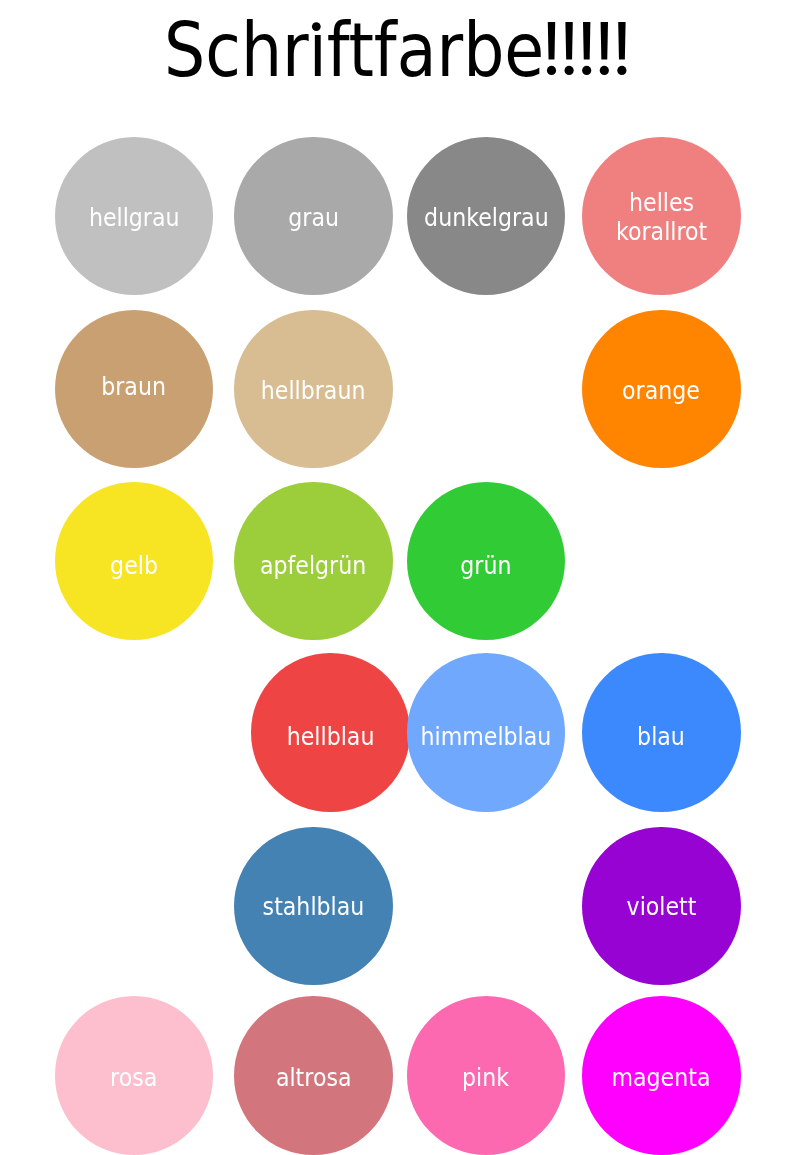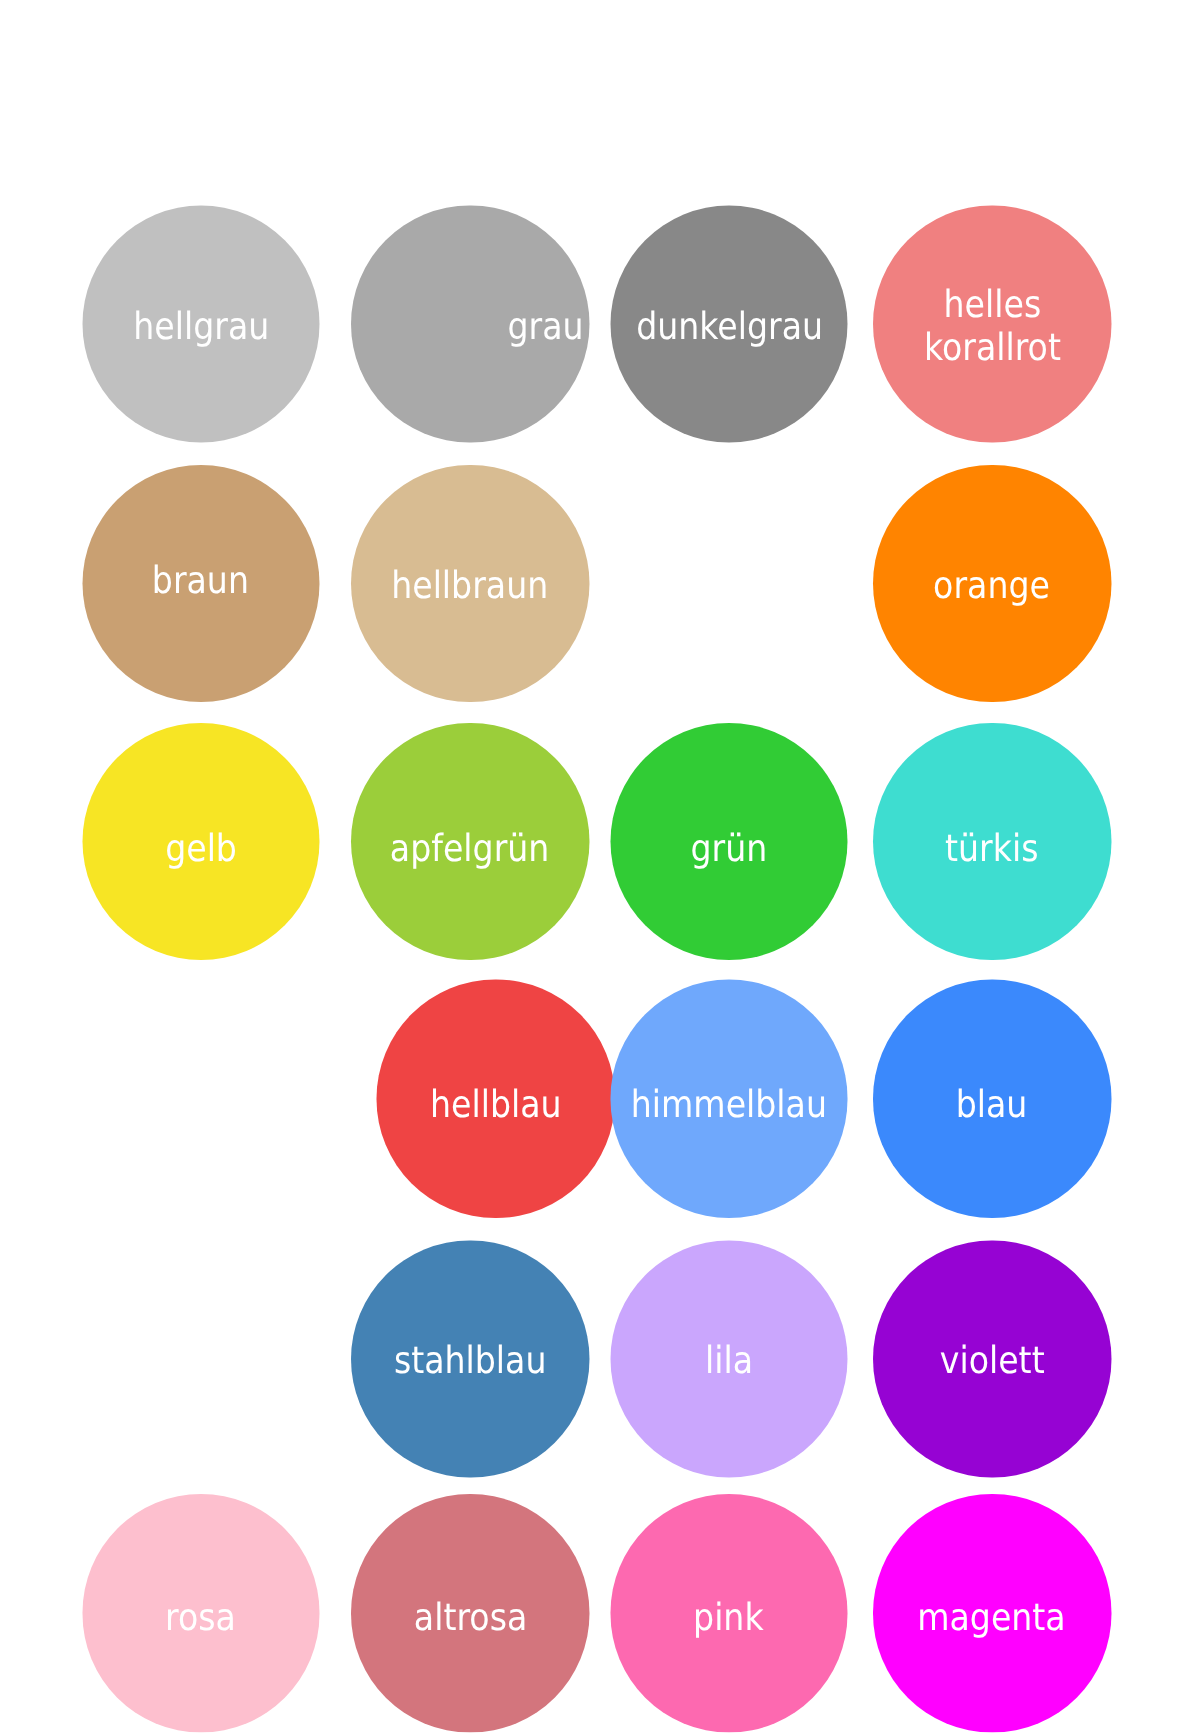--- a/index.html
+++ b/index.html
@@ -32,26 +32,42 @@
     font-size:25px;line-height:29px;text-align:center;
     white-space:pre-line;
     transform-origin:center center;
   }
 </style>
 </head>
 <body>
 
 <div class="page">
 
+  <div class="title-wrap">
+    <div class="title">Schrıftfarbe</div>
+    <svg class="bangs" id="bangs" viewBox="0 0 794 110" width="794" height="110">
+        <circle cx="316.3" cy="26.6" r="4.4" fill="#000000"></circle>
+        <path d="M547.80 22 H555.20 L554.45 59.6 H548.55 Z" fill="#000000"></path>
+        <circle cx="551.50" cy="70.4" r="4.6" fill="#000000"></circle>
+        <path d="M565.40 22 H572.80 L572.05 59.6 H566.15 Z" fill="#000000"></path>
+        <circle cx="569.10" cy="70.4" r="4.6" fill="#000000"></circle>
+        <path d="M583.00 22 H590.40 L589.65 59.6 H583.75 Z" fill="#000000"></path>
+        <circle cx="586.70" cy="70.4" r="4.6" fill="#000000"></circle>
+        <path d="M600.60 22 H608.00 L607.25 59.6 H601.35 Z" fill="#000000"></path>
+        <circle cx="604.30" cy="70.4" r="4.6" fill="#000000"></circle>
+        <path d="M618.20 22 H625.60 L624.85 59.6 H618.95 Z" fill="#000000"></path>
+        <circle cx="621.90" cy="70.4" r="4.6" fill="#000000"></circle>
+      </svg>
+  </div>
 
   <div class="grid" id="grid">
       <div class="swatch" style="left: 54.5px; top: 136.9px; width: 158.5px; height: 158.5px; background: rgb(192, 192, 192);">
         <div class="label" style="color: rgb(255, 255, 255); line-height: 29px; transform: scaleX(0.885) translateY(1.3px) translateZ(0px);">hellgrau</div>
       </div>
-      <div class="swatch" style="left: 234.2px; top: 136.9px; width: 158.5px; height: 158.5px; background: rgb(169, 169, 169); justify-content: flex-end;">
+      <div class="swatch" style="left: 234.2px; top: 136.9px; width: 158.5px; height: 158.5px; background: rgb(169, 169, 169);">
         <div class="label" style="color: rgb(255, 255, 255); line-height: 29px; transform: scaleX(0.885) translateY(1.3px) translateZ(0px);">grau</div>
       </div>
       <div class="swatch" style="left: 406.8px; top: 136.9px; width: 158.5px; height: 158.5px; background: rgb(136, 136, 136);">
         <div class="label" style="color: rgb(255, 255, 255); line-height: 29px; transform: scaleX(0.885) translateY(1.3px) translateZ(0px);">dunkelgrau</div>
       </div>
       <div class="swatch" style="left: 582px; top: 136.9px; width: 158.5px; height: 158.5px; background: rgb(240, 128, 128);">
         <div class="label" style="color: rgb(255, 255, 255); line-height: 29px; transform: scaleX(0.885) translateY(1px) translateZ(0px);">helles
 korallrot</div>
       </div>
       <div class="swatch" style="left: 54.5px; top: 309.9px; width: 158.5px; height: 158.5px; background: rgb(201, 160, 114);">
@@ -65,37 +81,31 @@
       </div>
       <div class="swatch" style="left: 54.5px; top: 481.7px; width: 158.5px; height: 158.5px; background: rgb(247, 229, 36); justify-content: center;">
         <div class="label" style="color: rgb(255, 255, 255); line-height: 29px; transform: scaleX(0.885) translateY(5px) translateZ(0px);">gelb</div>
       </div>
       <div class="swatch" style="left: 234.2px; top: 481.7px; width: 158.5px; height: 158.5px; background: rgb(155, 206, 58);">
         <div class="label" style="color: rgb(255, 255, 255); line-height: 29px; transform: scaleX(0.885) translateY(5px) translateZ(0px);">apfelgrün</div>
       </div>
       <div class="swatch" style="left: 406.8px; top: 481.7px; width: 158.5px; height: 158.5px; background: rgb(49, 204, 53);">
         <div class="label" style="color: rgb(255, 255, 255); line-height: 29px; transform: scaleX(0.885) translateY(5px) translateZ(0px);">grün</div>
       </div>
-      <div class="swatch" style="left: 582px; top: 481.7px; width: 158.5px; height: 158.5px; background: rgb(62, 221, 208);">
-        <div class="label" style="color: rgb(255, 255, 255); line-height: 29px; transform: scaleX(0.885) translateY(5px) translateZ(0px);">türkis</div>
-      </div>
       <div class="swatch" style="left: 251px; top: 653.3px; width: 158.5px; height: 158.5px; background: #ef4444;">
         <div class="label" style="color: rgb(255, 255, 255); line-height: 29px; transform: scaleX(0.885) translateY(3.5px) translateZ(0px);">hellblau</div>
       </div>
       <div class="swatch" style="left: 406.8px; top: 653.3px; width: 158.5px; height: 158.5px; background: rgb(111, 168, 252);">
         <div class="label" style="color: rgb(255, 255, 255); line-height: 29px; transform: scaleX(0.885) translateY(3.5px) translateZ(0px);">himmelblau</div>
       </div>
       <div class="swatch" style="left: 582px; top: 653.3px; width: 158.5px; height: 158.5px; background: rgb(59, 137, 252);">
         <div class="label" style="color: rgb(255, 255, 255); line-height: 29px; transform: scaleX(0.885) translateY(3.5px) translateZ(0px);">blau</div>
       </div>
       <div class="swatch" style="left: 234.2px; top: 826.5px; width: 158.5px; height: 158.5px; background: rgb(68, 130, 180);">
         <div class="label" style="color: rgb(255, 255, 255); line-height: 29px; transform: scaleX(0.885) translateY(1.3px) translateZ(0px);">stahlblau</div>
-      </div>
-      <div class="swatch" style="left: 406.8px; top: 826.5px; width: 158.5px; height: 158.5px; background: rgb(202, 166, 253);">
-        <div class="label" style="color: rgb(255, 255, 255); line-height: 29px; transform: scaleX(0.885) translateY(1.3px) translateZ(0px);">lila</div>
       </div>
       <div class="swatch" style="left: 582px; top: 826.5px; width: 158.5px; height: 158.5px; background: rgb(150, 3, 211);">
         <div class="label" style="color: rgb(255, 255, 255); line-height: 29px; transform: scaleX(0.885) translateY(1.3px) translateZ(0px);">violett</div>
       </div>
       <div class="swatch" style="left: 54.5px; top: 996.3px; width: 158.5px; height: 158.5px; background: rgb(253, 191, 206);">
         <div class="label" style="color: rgb(255, 255, 255); line-height: 29px; transform: scaleX(0.885) translateY(2.4px) translateZ(0px);">rosa</div>
       </div>
       <div class="swatch" style="left: 234.2px; top: 996.3px; width: 158.5px; height: 158.5px; background: rgb(211, 117, 125);">
         <div class="label" style="color: rgb(255, 255, 255); line-height: 29px; transform: scaleX(0.885) translateY(2.4px) translateZ(0px);">altrosa</div>
       </div>

